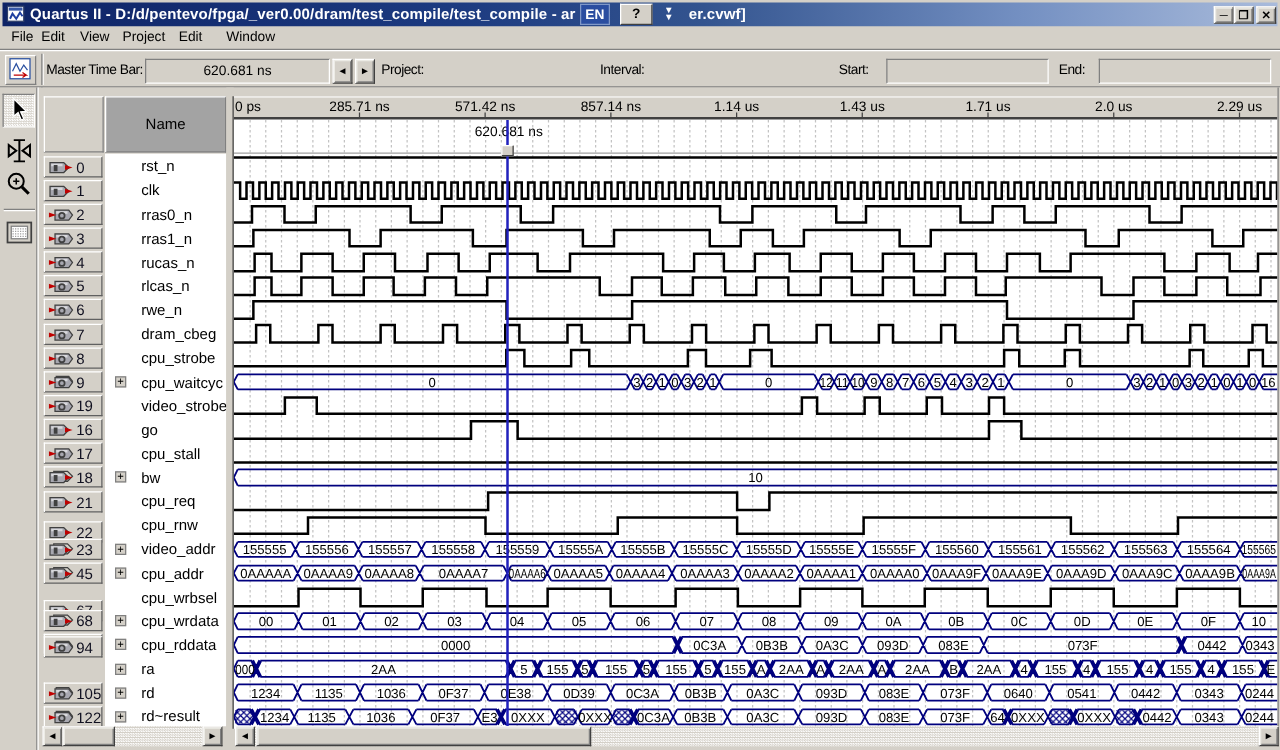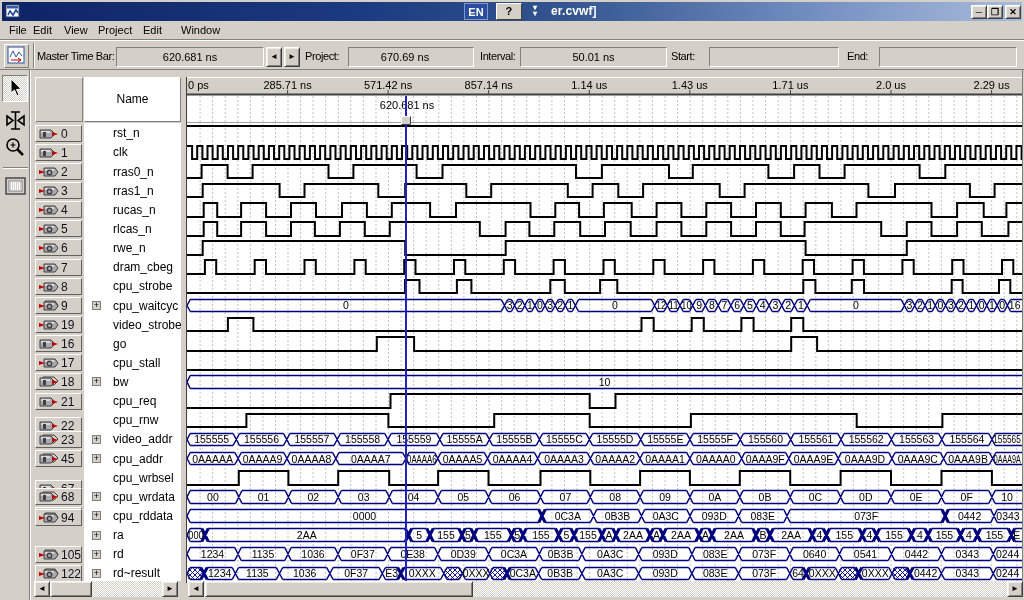--- a/index.html
+++ b/index.html
@@ -15,21 +15,21 @@
 
 #tbar{position:absolute;left:0;top:40px;width:1024px;height:29px;border-top:1px solid #fff;font-size:11px}
 .field{position:absolute;top:6px;height:20px;border:1px solid;border-color:#808080 #fff #fff #808080;background:#d4d0c8;text-align:center;line-height:18px;font-size:11px}
 .lbl{position:absolute;top:9px;font-size:11px;letter-spacing:-0.4px}
 .spin{position:absolute;top:6px;width:16px;height:20px;background:#d4d0c8;border:1px solid;border-color:#fff #404040 #404040 #fff;box-shadow:inset 1px 1px 0 #ecebe5,inset -1px -1px 0 #808080;font-size:8px;text-align:center;line-height:18px}
 
 #ltool{position:absolute;left:0;top:70px;width:33px;height:530px;background:#d4d0c8}
 .tico{position:absolute;left:3px;width:25px;height:25px}
 
 #hdrg{position:absolute;left:35px;top:77px;width:48px;height:45px;background:#d4d0c8;border:1px solid;border-color:#fff #808080 #808080 #fff}
-#hdrn{position:absolute;left:84px;top:77px;width:97px;height:45px;background:#ffffff;border:1px solid;border-color:#fff #808080 #808080 #fff;text-align:center;line-height:43px;font-size:12px}
+#hdrn{position:absolute;left:84px;top:77px;width:97px;height:45px;background:#a3a3a3;border:1px solid;border-color:#fff #808080 #808080 #fff;text-align:center;line-height:43px;font-size:12px}
 #namebg{position:absolute;left:84px;top:123px;width:97px;height:458px;background:#fff}
 #gutbg{position:absolute;left:35px;top:123px;width:48px;height:458px;background:#d4d0c8}
 .gcell{position:absolute;left:0;width:47px;height:17px;background:#d4d0c8;border:1px solid;border-color:#fff #606060 #606060 #fff}
 .gnum{position:absolute;left:25px;top:1px;font-size:12px;color:#101020}
 .nm{position:absolute;left:29px;font-size:12px;color:#000}
 .plus{position:absolute;left:8px;width:9px;height:9px;border:1px solid #808080;background:#d4d0c8;font-size:9px;line-height:7px;text-align:center}
 .plus span{position:relative;top:0px}
 
 #split{position:absolute;left:181px;top:70px;width:6px;height:530px;background:#d4d0c8}
 
@@ -41,20 +41,21 @@
 .track{position:absolute;top:0;height:16px;background:repeating-conic-gradient(#fff 0% 25%,#d4d0c8 0% 50%) 0 0/2px 2px}
 </style></head>
 <body>
 
 <div id="title">
  <svg width="16" height="16" style="position:absolute;left:3px;top:1px" viewBox="0 0 16 16">
    <rect x="1" y="2" width="13" height="12" fill="#fff" stroke="#30406a"></rect>
    <rect x="2" y="3" width="11" height="2.5" fill="#3858a8"></rect>
    <path d="M3 12 L5 8 L8 12 L11 7 L13 10" stroke="#2040a0" fill="none" stroke-width="1.6"></path>
  </svg>
+ <span class="txt">Quartus II - D:/d/pentevo/fpga/_ver0.00/dram/test_compile/test_compile - ar</span>
  <div style="position:absolute;left:462px;top:1px;width:24px;height:17px;background:#2a4da0;border:1px solid #8098c8;color:#fff;font-size:11px;text-align:center;line-height:16px;font-weight:bold">EN</div>
  <div style="position:absolute;left:494px;top:1px;width:26px;height:17px;background:#d4d0c8;border:1px solid;border-color:#fff #404040 #404040 #fff;color:#000;text-align:center;line-height:15px;font-size:11px;font-weight:bold">?</div>
  <div style="position:absolute;left:531px;top:3px;width:14px;height:13px;color:#fff;font-size:8px;line-height:6px">▾<br>▾</div>
  <span style="position:absolute;left:549px;top:0">er.cvwf]</span>
  <div class="wbtn" style="left:969px">─</div>
  <div class="wbtn" style="left:985px">❐</div>
  <div class="wbtn" style="left:1003px">✕</div>
 </div>
 
 <div id="menu">
@@ -74,23 +75,21 @@
         <path d="M5 12 L8 6 L11 12 L14 7 L17 11" stroke="#2a50a0" fill="none"></path>
         <path d="M6 15 h10 l-3 -2 m3 2 l-3 2" stroke="#c00000" fill="none"></path>
       </svg>
  </div>
  <div style="position:absolute;left:33px;top:2px;width:2px;height:25px;border-left:1px solid #808080;border-right:1px solid #fff"></div>
  <span class="lbl" style="left:37px">Master Time Bar:</span>
  <div class="field" style="left:116px;width:148px">620.681 ns</div>
  <div class="spin" style="left:266px">◄</div>
  <div class="spin" style="left:284px">►</div>
  <span class="lbl" style="left:305px">Project:</span>
- <div class="field" style="left:348px;width:126px;padding-right:12px">670.69 ns</div>
  <span class="lbl" style="left:480px">Interval:</span>
- <div class="field" style="left:520px;width:147px">50.01 ns</div>
  <span class="lbl" style="left:671px">Start:</span>
  <div class="field" style="left:709px;width:130px"></div>
  <span class="lbl" style="left:847px">End:</span>
  <div class="field" style="left:879px;width:138px"></div>
 </div>
 <div style="position:absolute;left:0;top:69px;width:1024px;height:1px;background:#808080"></div>
 
 <div id="ltool">
  <div style="position:absolute;left:2px;top:5px;width:26px;height:27px;background:repeating-conic-gradient(#fff 0% 25%,#d4d0c8 0% 50%) 0 0/2px 2px;border:1px solid;border-color:#808080 #fff #fff #808080">
   <svg width="24" height="25" viewBox="0 0 24 25">

